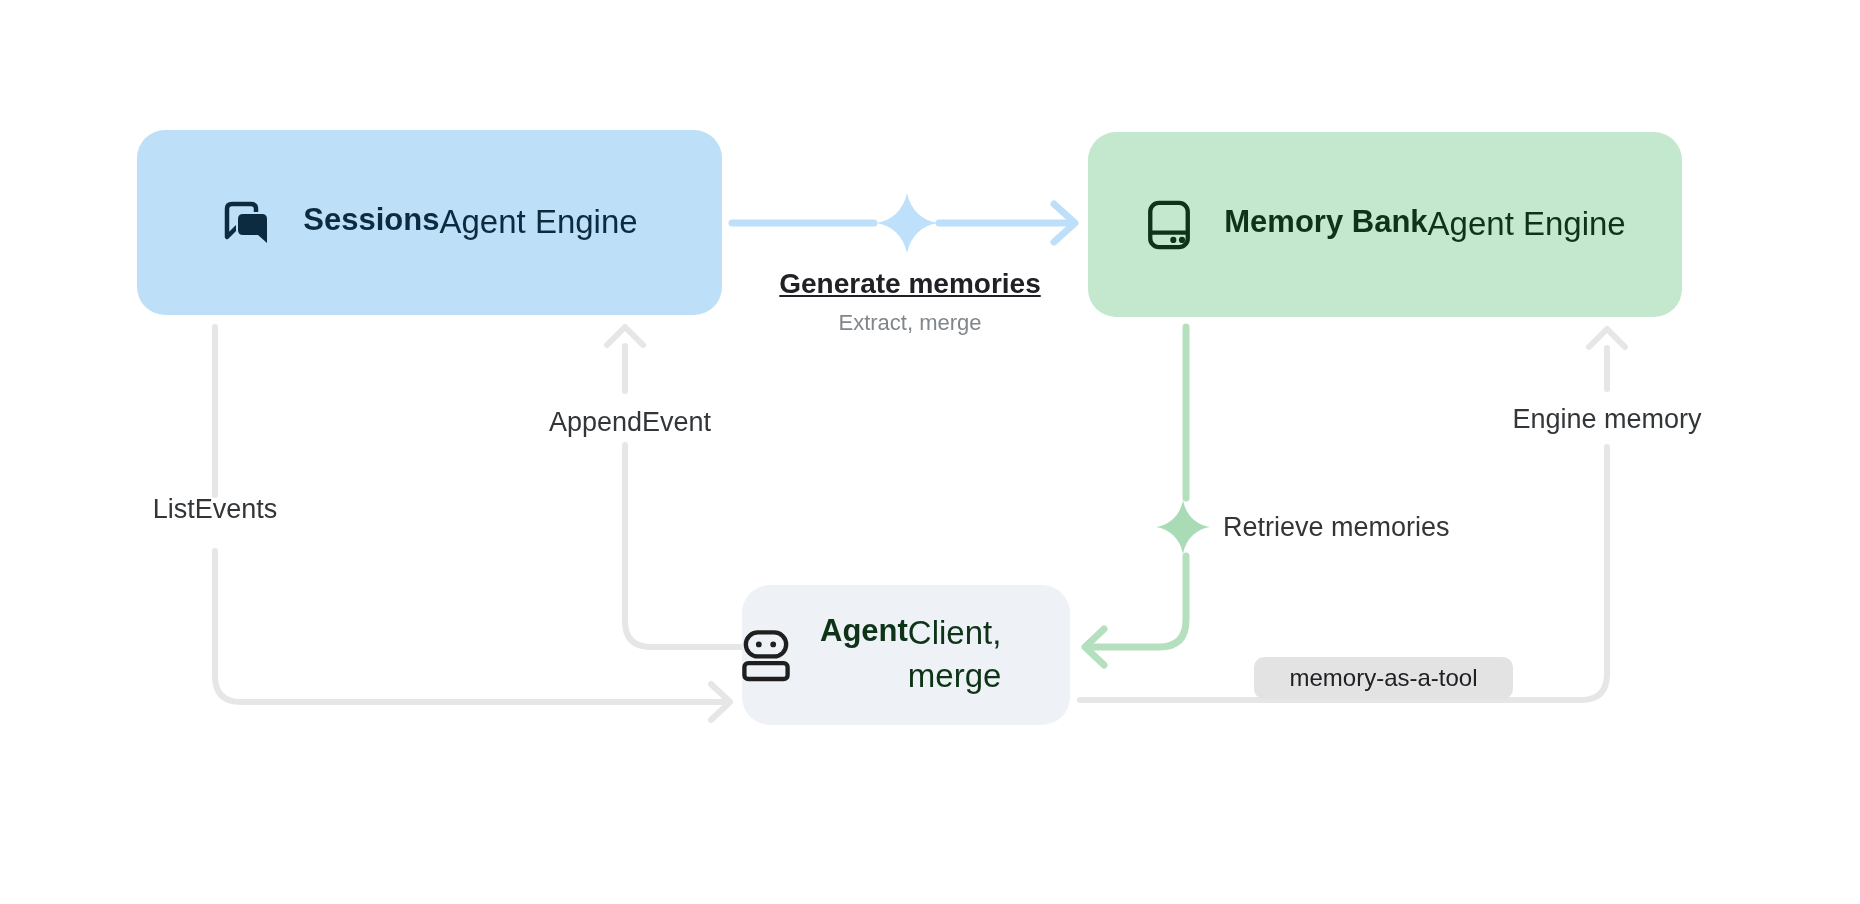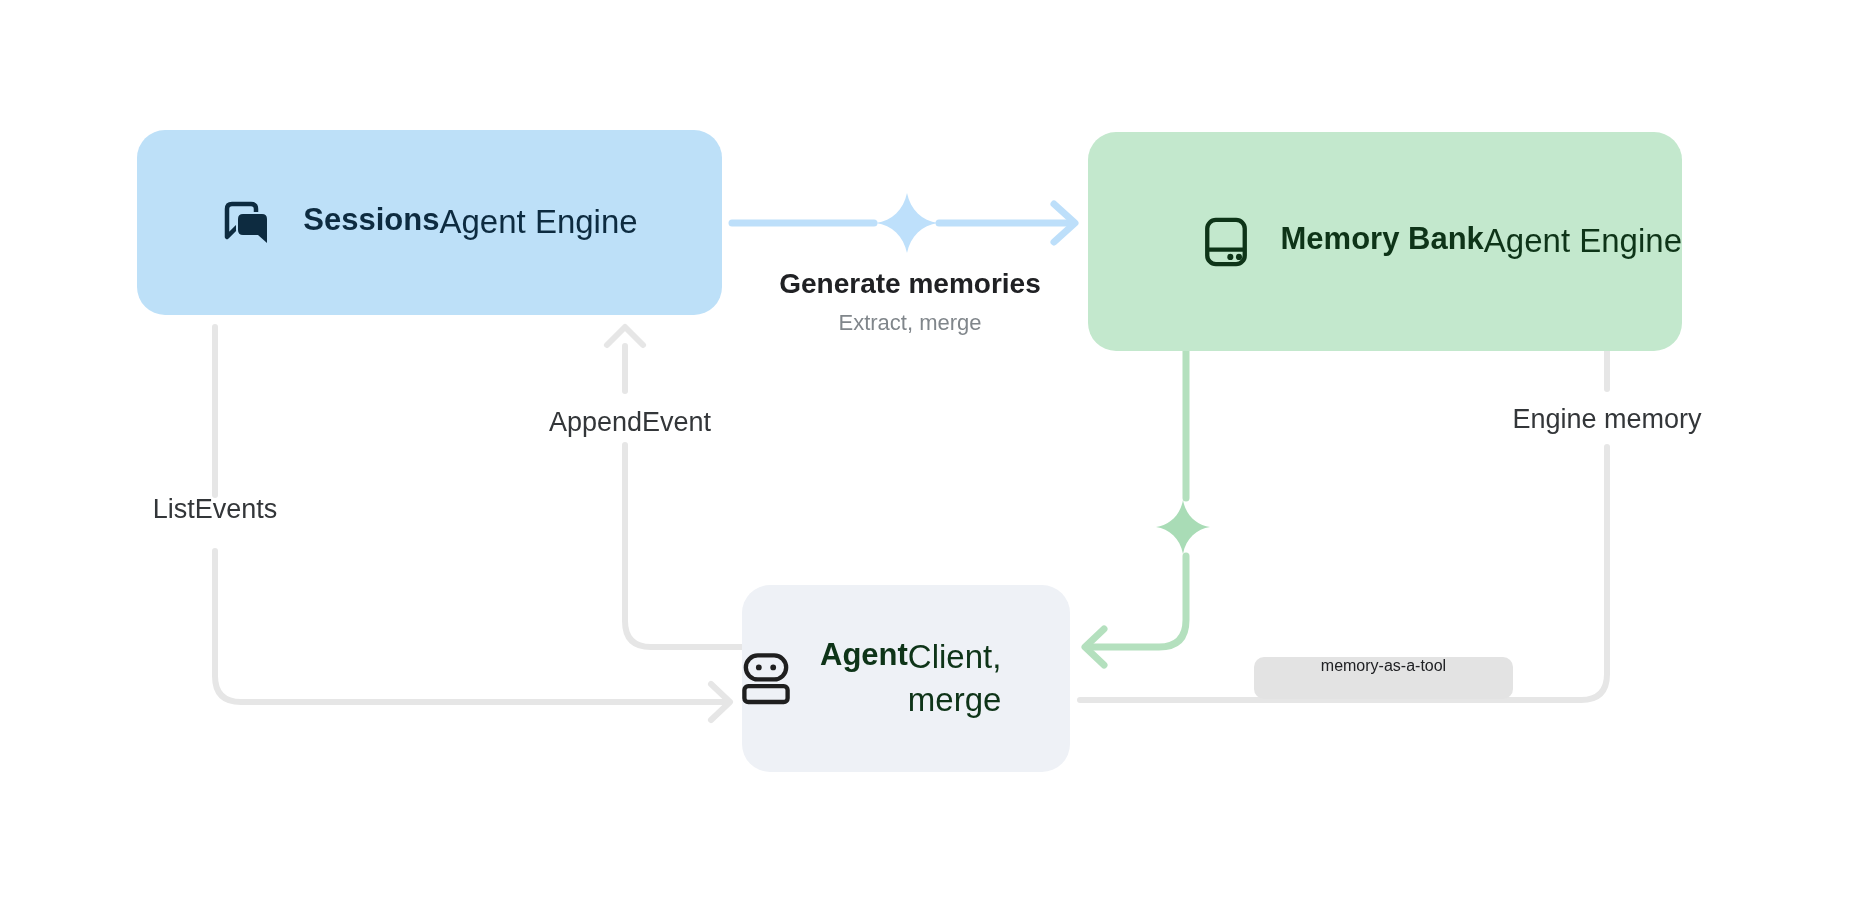--- a/index.html
+++ b/index.html
@@ -21,41 +21,41 @@
     position:absolute;z-index:2;
     display:flex;align-items:center;justify-content:center;gap:30px;
     border-radius:28px;
   }
   .node .txt{display:flex;flex-direction:row;justify-content:center;}
   .node .title{font-size:31px;font-weight:700;line-height:1.2;}
   .node .subtitle{font-size:33px;font-weight:400;line-height:1.3;}
   .node .icon{display:flex;align-items:center;}
 
   .node-sessions{left:137px;top:130px;width:585px;height:185px;background:var(--sessions-fill,#BDE0F8);color:var(--sessions-text,#0D2B40);}
-  .node-memory{left:1088px;top:132px;width:594px;height:219px;background:var(--memory-fill,#C3E8CD);color:var(--memory-text,#0E3418);justify-content:flex-end;}
-  .node-agent{left:742px;top:585px;width:328px;height:187px;background:var(--agent-fill,#EEF1F6);color:var(--agent-text,#0E3418);}
+  .node-memory{left:1088px;top:132px;width:594px;height:185px;background:var(--memory-fill,#C3E8CD);color:var(--memory-text,#0E3418);}
+  .node-agent{left:742px;top:585px;width:328px;height:140px;background:var(--agent-fill,#EEF1F6);color:var(--agent-text,#0E3418);}
   .node-agent .icon{color:var(--agent-icon-color,#1F1F1F);}
 
   .edge-label{
     position:absolute;z-index:3;white-space:nowrap;
     font-size:27px;color:var(--label-medium,#333639);
     transform:translate(-50%,-50%);
   }
   .edge-label.strong{font-size:28px;font-weight:700;color:var(--label-dark,#202124);}
   .edge-label.sub{font-size:22px;font-weight:400;color:var(--label-gray,#80868B);}
   .edge-label.left-anchored{transform:translate(0,-50%);}
 
   .tool-badge{
     position:absolute;z-index:4;
     left:1254px;top:657px;min-width:259px;height:42px;
     box-sizing:border-box;padding:0 28px;
     background:var(--badge-bg,#E3E3E3);
     border-radius:10px;
-    display:flex;justify-content:center;
-    font-size:16px;color:var(--badge-text,#202124);
+    display:flex;align-items:center;justify-content:center;
+    font-size:24px;color:var(--badge-text,#202124);
     white-space:nowrap;
   }
 </style>
 </head>
 <body>
 
 <div class="canvas">
 
   <svg class="overlay" width="1860" height="904" viewBox="0 0 1860 904">
 
@@ -128,23 +128,24 @@
         <circle cx="32.5" cy="16" r="3" fill="currentColor"></circle>
         <rect x="2.5" y="35.5" width="45" height="16.5" rx="4" fill="none" stroke="currentColor" stroke-width="4.5"></rect>
       </svg>
     </span>
     <div class="txt">
       <div class="title">Agent</div>
       <div class="subtitle">Client, merge</div>
     </div>
   </div>
 
-  <div class="edge-label strong" style="left:910px;top:284px;">Generate memories</div>
+  <div class="edge-label strong" style="left:910px;top:284px;text-decoration:underline;">Generate memories</div>
   <div class="edge-label sub" style="left:910px;top:323px;">Extract, merge</div>
   <div class="edge-label" style="left:630px;top:422px;">AppendEvent</div>
   <div class="edge-label" style="left:215px;top:509px;">ListEvents</div>
+  <div class="edge-label left-anchored" style="left:1223px;top:527px;">Retrieve memories</div>
   <div class="edge-label" style="left:1607px;top:419px;">Engine memory</div>
 
   <div class="tool-badge">
     <span>memory-as-a-tool</span>
   </div>
 
 </div>
 
 </body></html>

